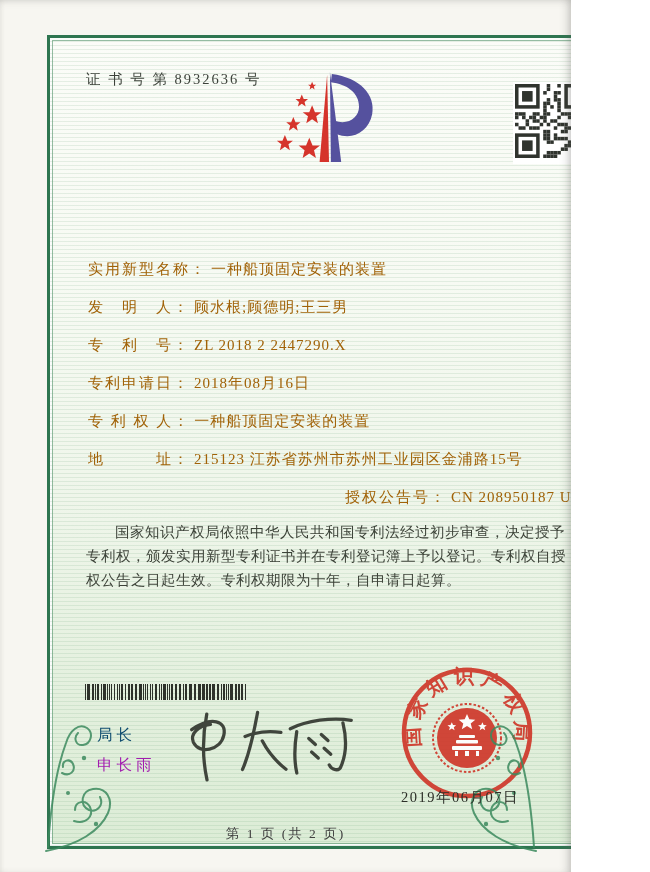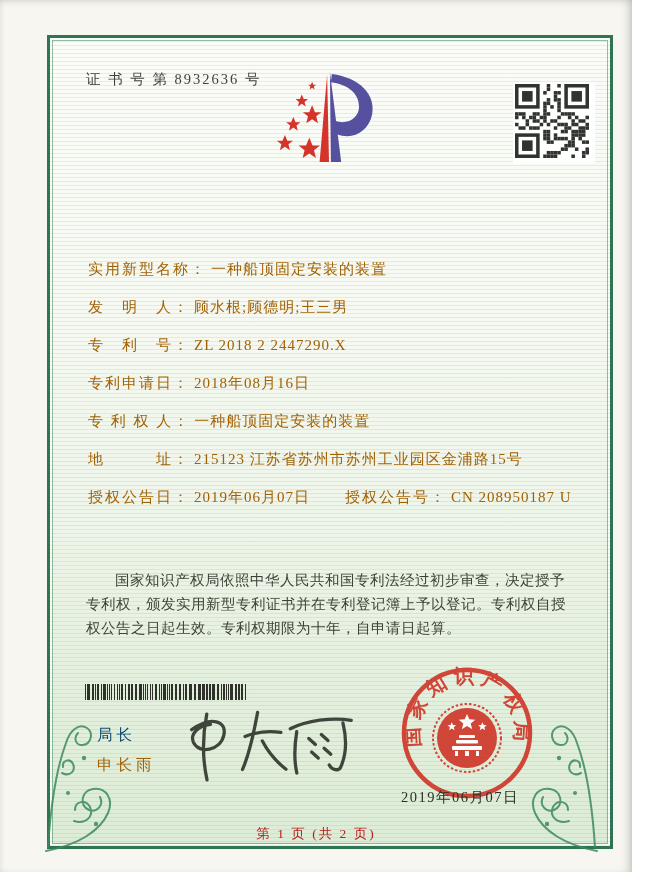--- a/index.html
+++ b/index.html
@@ -1,20 +1,21 @@
 <!DOCTYPE html>
 <html><head>
 <meta charset="utf-8">
 <style>
   html,body{margin:0;padding:0;}
   .stage{
-    position:relative;width:632px;height:872px;overflow:hidden;
+    position:relative;width:562px;height:872px;overflow:hidden;
     background:#f7f6f1;
     font-family:"Liberation Serif","DejaVu Serif",serif;
     color:#3a4038;
+    padding-left:9px;
   }
   .stage::after{
     content:'';position:absolute;inset:0;pointer-events:none;
     box-shadow:inset -7px 0 10px -5px rgba(90,90,85,.35),
                inset 0 5px 8px -5px rgba(120,120,115,.25),
                inset 4px 0 6px -4px rgba(150,150,145,.18);
   }
   .frame{
     position:absolute;left:47px;top:35px;width:560px;height:808px;
     border:3px solid #2e7550;
@@ -31,30 +32,30 @@
   .qr{position:absolute;left:513px;top:82px;width:78px;height:78px;background:#fff;padding:2px;}
   .title{
     position:absolute;left:0;right:0;top:181px;text-align:center;
     font-size:31px;font-weight:700;letter-spacing:9px;color:#2e3a31;
   }
   .row{position:absolute;left:88px;font-size:15px;white-space:nowrap;color:#a16207;}
   .row .label{letter-spacing:2px;}
   .row .value{letter-spacing:1px;margin-left:4px;}
   .paras{
     position:absolute;left:86px;top:520px;width:480px;
-    font-size:14.5px;line-height:24px;letter-spacing:.5px;color:#3c4238;margin-top:48px;
+    font-size:14.5px;line-height:24px;letter-spacing:.5px;color:#3c4238;
   }
   .paras p{margin:0;text-indent:2em;}
   .barcode{position:absolute;left:85px;top:684px;width:165px;height:16px;}
   .signer-title{position:absolute;left:97px;top:725px;font-size:15.5px;letter-spacing:4px;color:#0c4a6e;font-family:"Liberation Sans","DejaVu Sans",sans-serif;}
-  .signer-name{position:absolute;left:97px;top:755px;font-size:15.5px;letter-spacing:4px;color:#a16207;font-family:"Liberation Sans","DejaVu Sans",sans-serif;}
+  .signer-name{position:absolute;left:97px;top:755px;font-size:15.5px;letter-spacing:4px;color:#a21caf;font-family:"Liberation Sans","DejaVu Sans",sans-serif;}
   .signature{position:absolute;left:183px;top:700px;width:180px;height:88px;transform:rotate(-3deg);}
   .seal{position:absolute;left:396px;top:662px;width:142px;height:142px;}
   .seal-date{position:absolute;left:401px;top:788px;font-size:14.5px;letter-spacing:1.5px;color:#2c2f28;z-index:3;}
-  .footer{position:absolute;left:0;right:0;top:825px;text-align:center;font-size:13.5px;letter-spacing:2px;color:#b91c1c;}
+  .footer{position:absolute;left:0;right:0;top:825px;text-align:center;font-size:13.5px;letter-spacing:2px;color:#404040;}
   .corner{position:absolute;pointer-events:none;}
   .corner-br{right:33px;bottom:19px;width:92px;height:150px;}
   .corner-bl{left:44px;bottom:19px;width:92px;height:150px;transform:scaleX(-1);}
 </style>
 </head>
 <body>
 
 <div class="stage">
   <div class="frame"></div>
 
@@ -220,23 +221,20 @@
   </div>
   <div class="row" style="top:374px">
     <span class="label">专利申请日：</span><span class="value">2018年08月16日</span>
   </div>
   <div class="row" style="top:412px">
     <span class="label">专 利 权 人：</span><span class="value">一种船顶固定安装的装置</span>
   </div>
   <div class="row" style="top:450px">
     <span class="label">地　　　址：</span><span class="value">215123 江苏省苏州市苏州工业园区金浦路15号</span>
   </div>
-  <div class="row" style="top:488px">
-    <span class="label">授权公告日：</span><span class="value">2019年06月07日</span>
-  </div>
   <div class="row" style="top:488px;left:345px">
     <span class="label">授权公告号：</span><span class="value">CN 208950187 U</span>
   </div>
 
   <div class="paras">
     <p>国家知识产权局依照中华人民共和国专利法经过初步审查，决定授予专利权，颁发实用新型专利证书并在专利登记簿上予以登记。专利权自授权公告之日起生效。专利权期限为十年，自申请日起算。</p>
   </div>
 
   <div class="barcode">
     <svg id="barcode-svg" viewBox="0 0 165 16" width="165" height="16">

